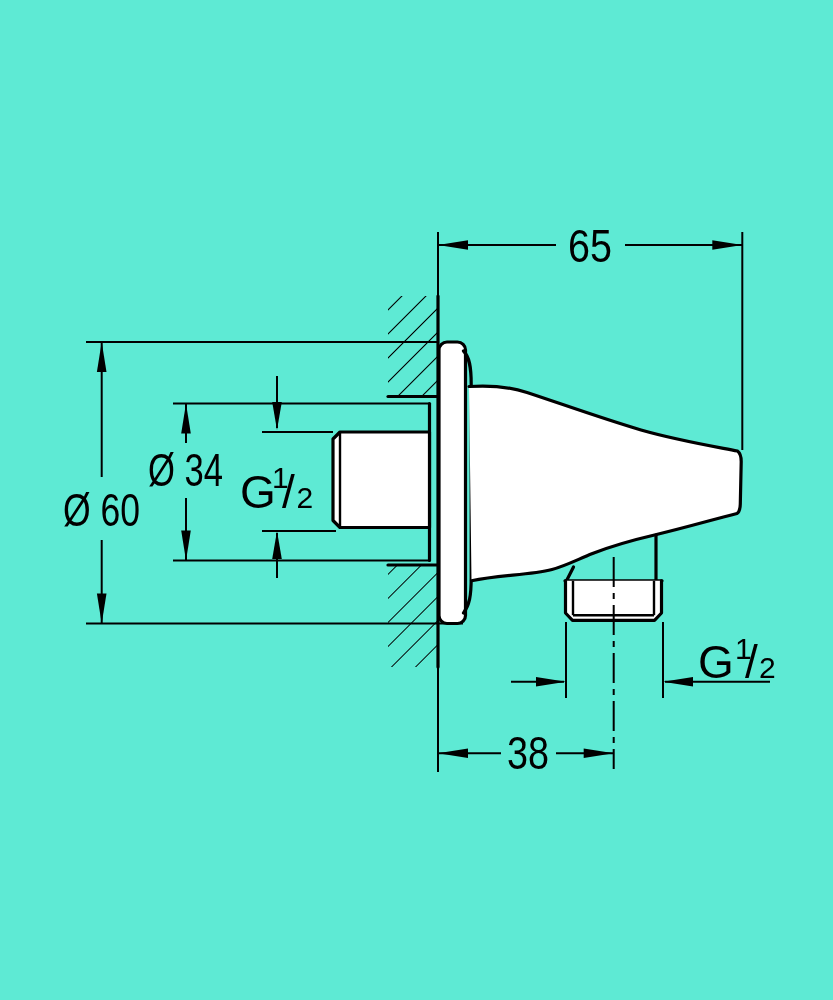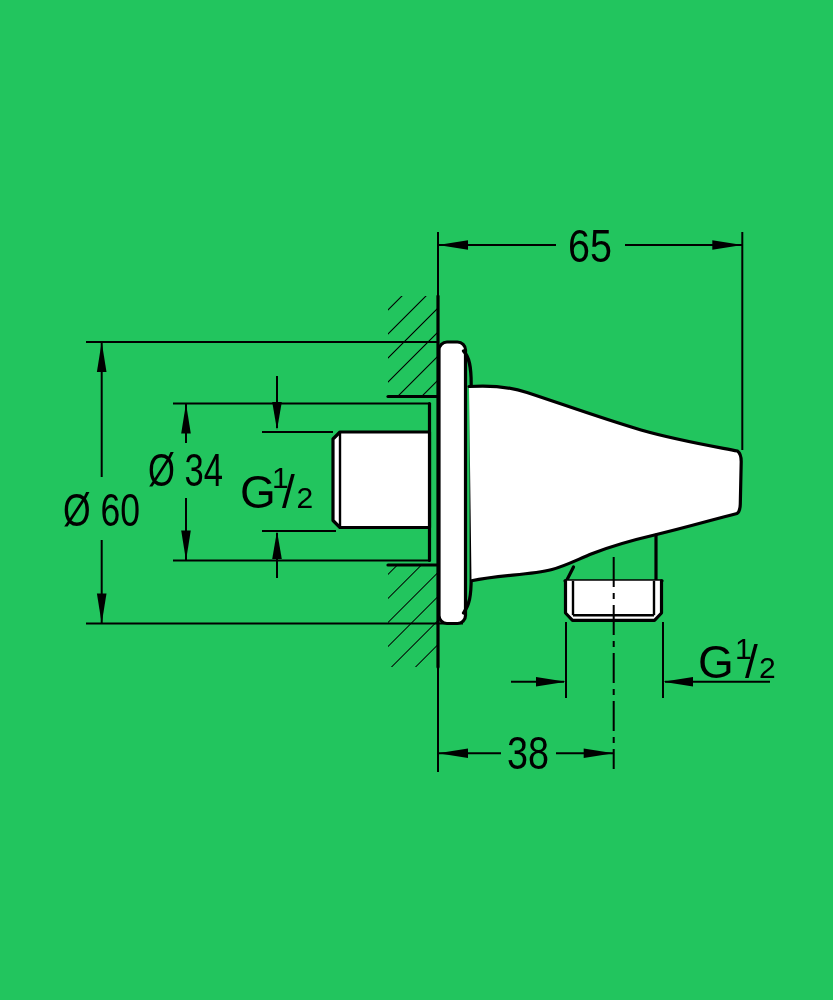--- a/index.html
+++ b/index.html
@@ -4,21 +4,21 @@
 <style>
   html, body {
     margin: 0;
     padding: 0;
     background: #ffffff;
   }
   .canvas {
     position: relative;
     width: 833px;
     height: 1000px;
-    background: #22c55e;
+    background: #5eead4;
     overflow: hidden;
   }
   svg {
     display: block;
   }
   .thick {
     stroke: #000000;
     stroke-width: 3.2;
     fill: none;
     stroke-linecap: round;

